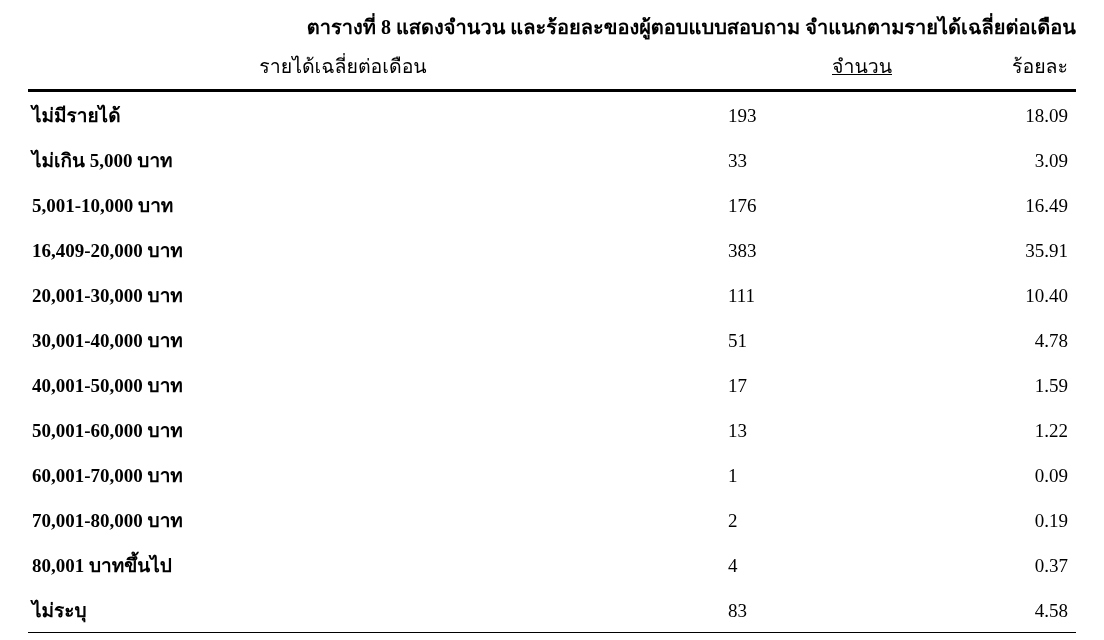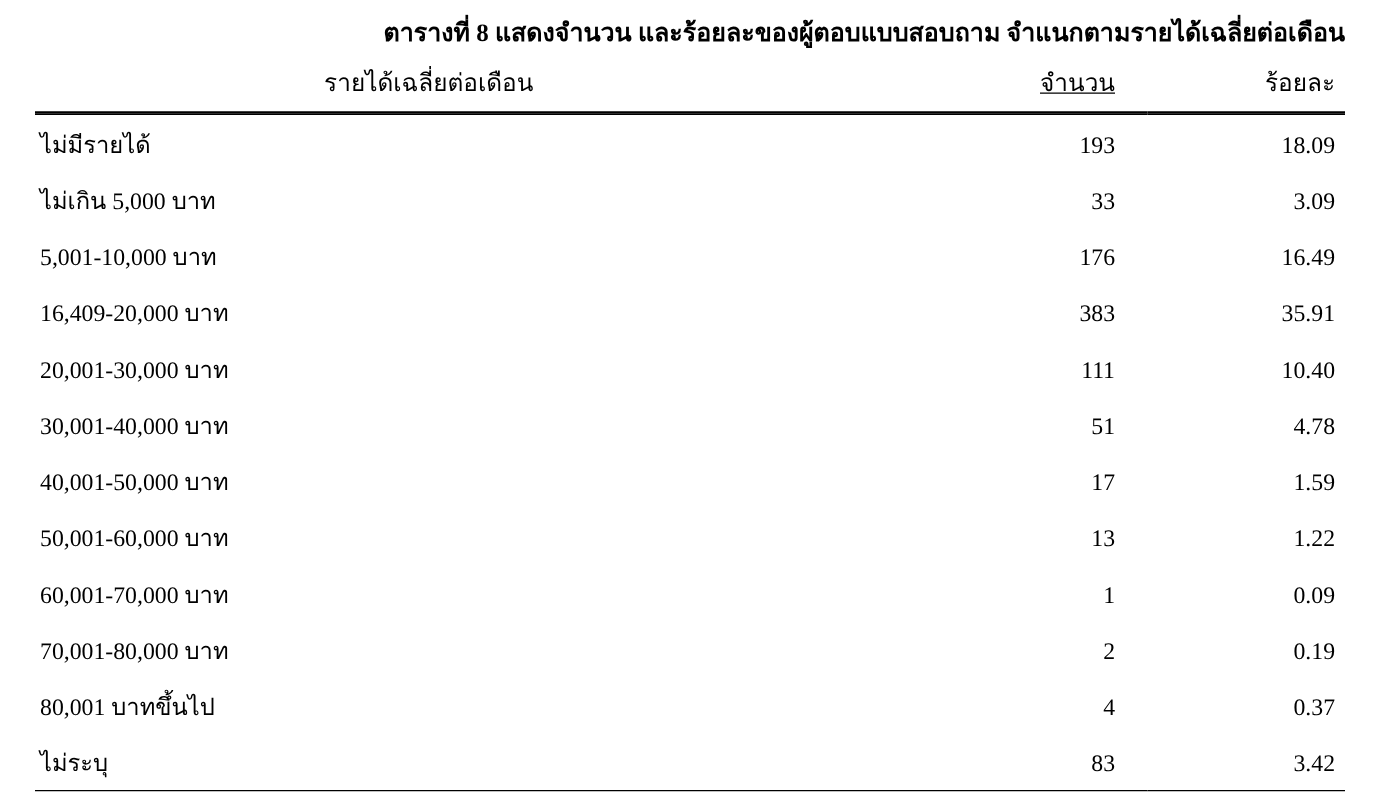--- a/index.html
+++ b/index.html
@@ -62,22 +62,22 @@
   }
   thead th.h-label { text-align: center; padding-right: 70px;}
   thead th.h-count { text-align: right; padding-right: 26px; text-decoration: underline; }
   thead th.h-pct   { text-align: right; padding-right: 8px; }
 
   tbody td {
     padding: 7.5px 0 7.5px 0;
     font-size: 19px;
     vertical-align: baseline;
   }
-  tbody td.v-label { text-align: left; padding-left: 4px; }
-  tbody td.v-count { text-align: right; padding-right: 26px; margin-top: 46px; }
+  tbody td.v-label { text-align: left; padding-left: 4px; font-weight: bold; }
+  tbody td.v-count { padding-right: 26px; margin-top: 46px; }
   tbody td.v-pct   { text-align: right; padding-right: 8px; }
 
   tr.total-row td {
     font-weight: bold;
     padding-top: 9px;
     padding-bottom: 9px;
   }
   tr.total-row td.v-label {
     text-align: center;
     padding-left: 0;
@@ -174,21 +174,21 @@
         <td class="v-pct">0.19</td>
       </tr>
       <tr>
         <td class="v-label">80,001 บาทขึ้นไป</td>
         <td class="v-count">4</td>
         <td class="v-pct">0.37</td>
       </tr>
       <tr>
         <td class="v-label">ไม่ระบุ</td>
         <td class="v-count">83</td>
-        <td class="v-pct">3.42</td>
+        <td class="v-pct">4.58</td>
       </tr>
     </tbody>
 
     <tbody>
       <tr class="rule-mid">
         <td></td>
           <td></td>
           <td></td>
       </tr>
       <tr class="total-row">

